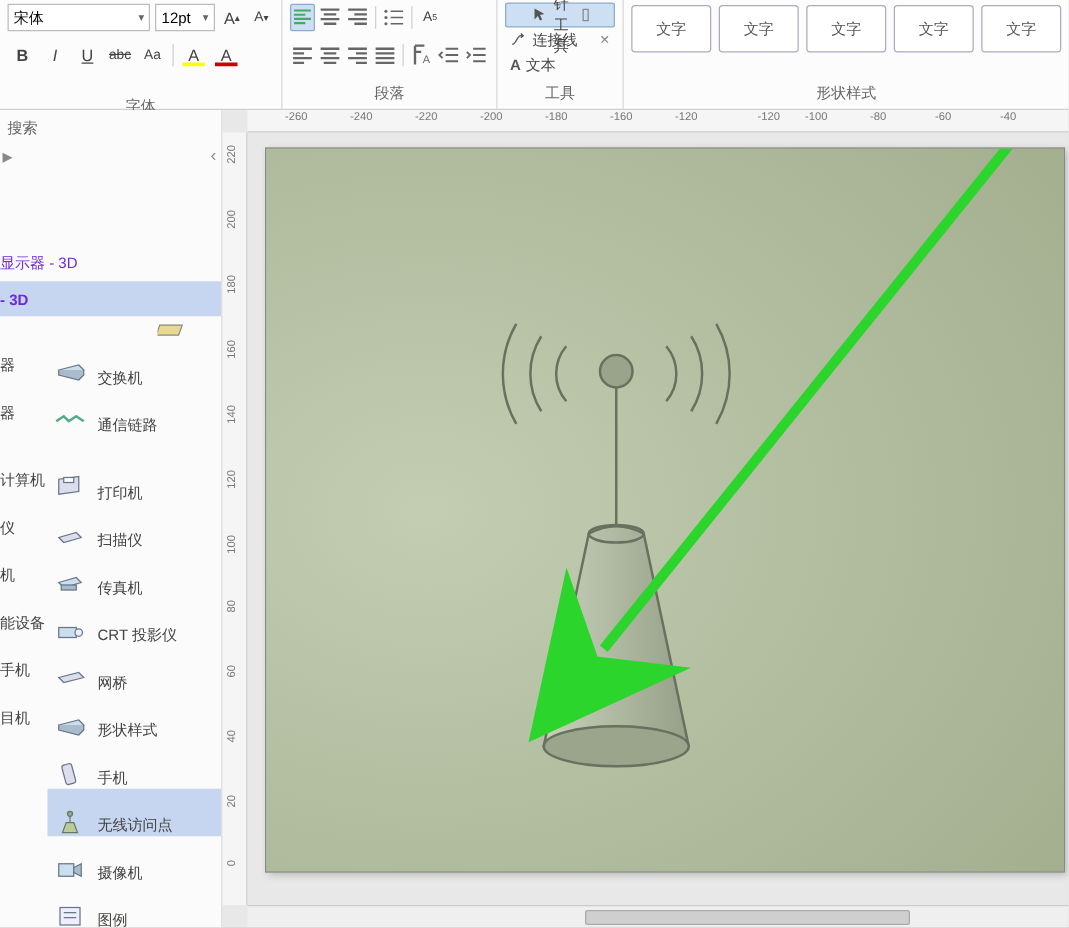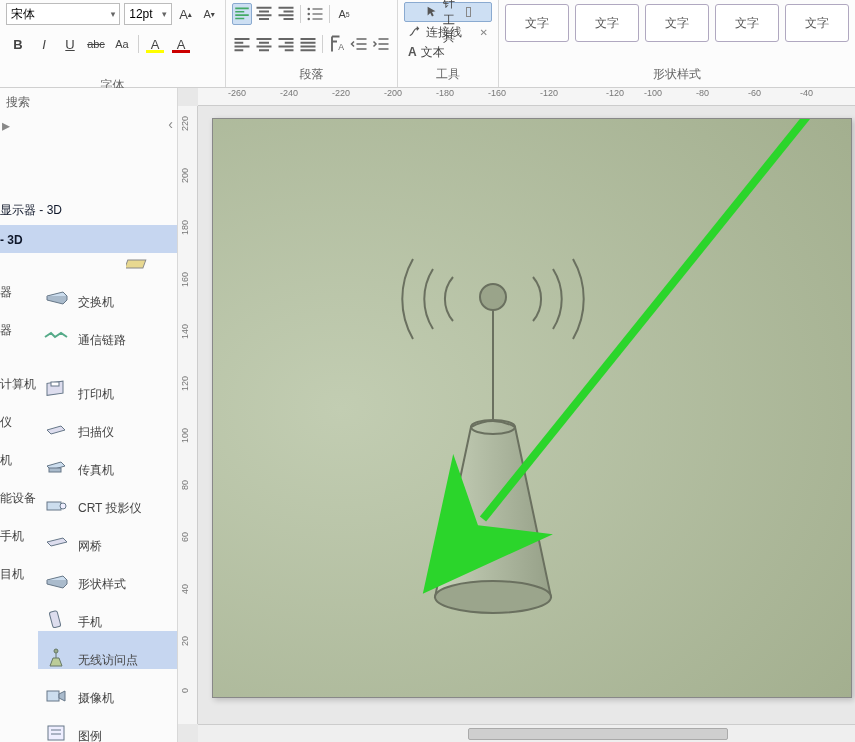--- a/index.html
+++ b/index.html
@@ -33,21 +33,21 @@
 .tool-row svg { width: 14px; height: 14px; flex: none; }
 
 .grp-style { flex: 1; padding-top: 4px; }
 .style-row { display: flex; gap: 6px; }
 .style-chip { width: 64px; height: 38px; border: 1.5px solid #b0a8c0; border-radius: 3px; background: #fff; display: flex; align-items: center; justify-content: center; font-size: 12px; color: #555; }
 
 
 .main { display: flex; height: 654px; }
 .sidebar { width: 178px; background: #fbfbfb; border-right: 1px solid #d8d8d8; overflow: hidden; position: relative; }
 .search-hdr { height: 28px; padding: 4px 6px; font-size: 12px; color: #666; display: flex; align-items: center; }
-.sb-sec { font-size: 12px; color: #0f172a; padding: 8px 6px 6px 0; }
+.sb-sec { font-size: 12px; color: #6d28d9; padding: 8px 6px 6px 0; }
 .sb-sec.sel { background: #c6d6f0; font-weight: bold; }
 .sb-list { }
 .sb-item { display: flex; align-items: flex-end; height: 38px; gap: 8px; padding-left: 4px; font-size: 12px; color: #444; cursor: pointer; }
 .sb-row2 { display: flex; }
 .sb-col1 { width: 38px; flex: none; }
 .sb-col1 .sb-label { height: 38px; display: flex; align-items: center; font-size: 12px; color: #444; padding-left: 0; white-space: nowrap; overflow: hidden; }
 .sb-col2 { flex: 1; }
 .sb-item.selected { background: #c6d6f0; }
 .sb-icon { width: 28px; height: 24px; display: flex; align-items: center; justify-content: center; flex: none; }
 .sb-icon svg { width: 26px; height: 22px; }

